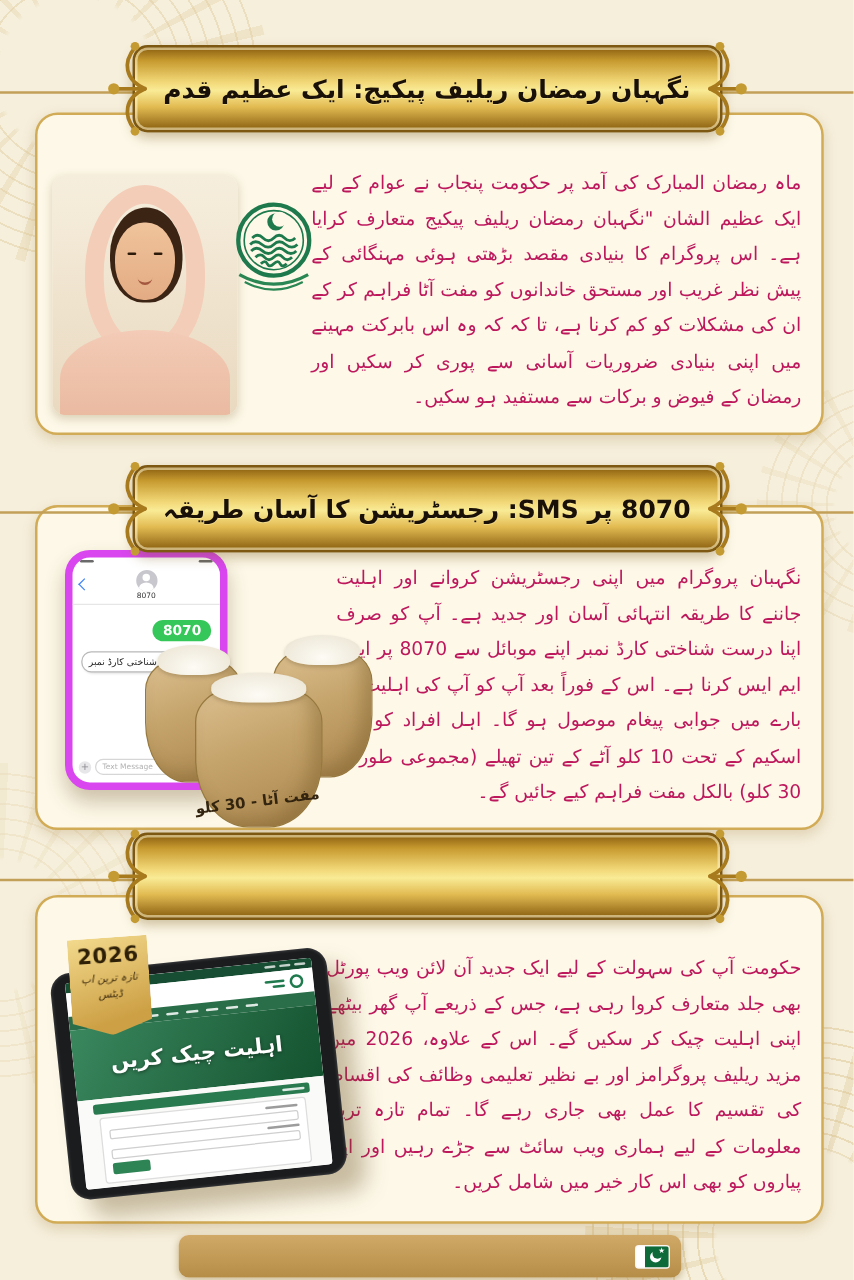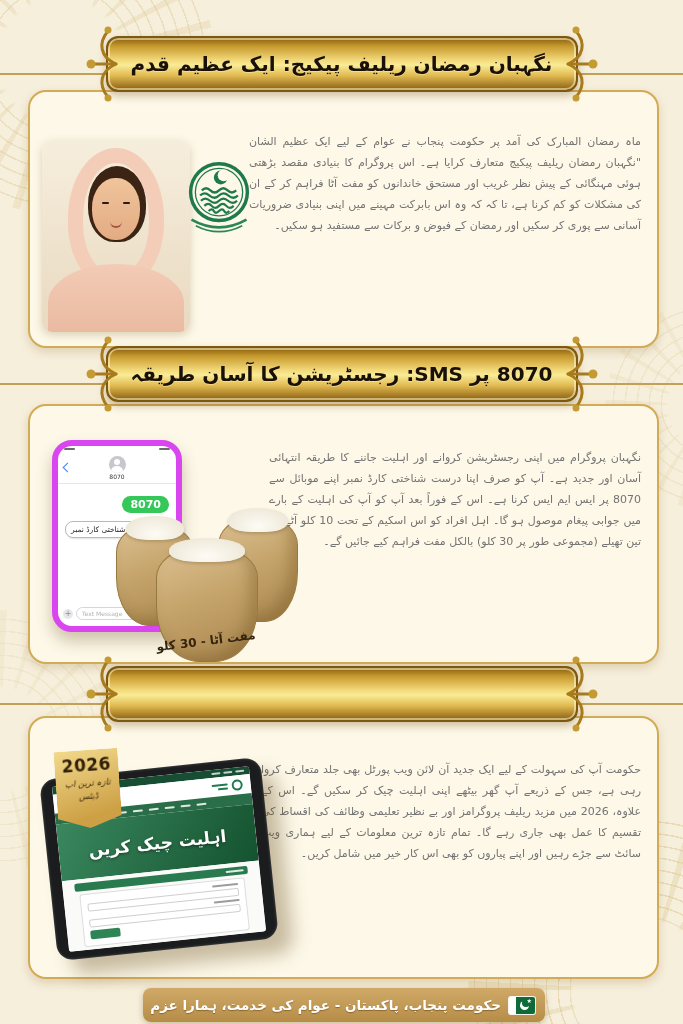--- a/index.html
+++ b/index.html
@@ -15,36 +15,36 @@
     mask:radial-gradient(circle, transparent 0 28%, #000 30% 97%, transparent 98%);
     opacity:.40;}
   .orn.tl{left:-95px;top:-95px;width:310px;height:310px;}
   .orn.rm{left:605px;top:300px;width:210px;height:210px;opacity:.25;}
   .orn.lm{left:-130px;top:610px;width:260px;height:260px;opacity:.22;}
   .orn.br{left:468px;top:815px;width:350px;height:350px;opacity:.5;}
 
   
   .banner-row{position:absolute;left:0;width:683px;height:74px;z-index:6;}
   .banner-line{position:absolute;left:0;right:0;top:50%;height:2px;background:#c2a057;}
-  .banner-bar{position:absolute;left:50%;transform:translateX(-50%);top:0;width:472px;height:56px;
+  .banner-bar{position:absolute;left:50%;transform:translateX(-50%);top:0;width:472px;height:70px;
     background:linear-gradient(180deg,#8a5f10 0%,#c79a2f 16%,#f2d878 42%,#f9eb96 52%,#e2bb52 72%,#8a5f10 100%);
     border:2px solid #7c5812;border-radius:12px;
     box-shadow:inset 0 0 0 2px rgba(255,246,205,.55), 0 4px 9px rgba(120,85,20,.35);
     display:flex;align-items:center;justify-content:center;padding:0 20px;box-sizing:border-box;}
   .banner-title{font-size:20px;font-weight:bold;color:#191007;direction:rtl;white-space:nowrap;
     text-shadow:0 1px 0 rgba(255,241,185,.45);}
   .flourish{position:absolute;top:50%;width:34px;height:90px;}
   .flourish.fl-left{left:-24px;transform:translateY(-50%);}
   .flourish.fl-right{right:-24px;transform:translateY(-50%) scaleX(-1);}
 
   
   .card{position:absolute;left:28px;width:627px;background:#fdf8e8;border:2px solid #d2ab56;
     border-radius:18px;box-shadow:0 4px 10px rgba(140,100,30,.22);z-index:1;}
-  .card-text{position:absolute;direction:rtl;text-align:justify;color:#737373;font-weight:500;
-    font-size:11px;line-height:1.9;}
+  .card-text{position:absolute;direction:rtl;text-align:justify;color:#be185d;font-weight:500;
+    font-size:15px;line-height:1.9;}
 
   
   .photo{position:absolute;left:12px;top:48px;width:148px;height:192px;border-radius:10px;overflow:hidden;
     background:linear-gradient(180deg,#f6eedd,#e9d9c0);box-shadow:0 3px 8px rgba(120,90,30,.25);}
   .ph-body{position:absolute;left:6px;bottom:-10px;width:136px;height:78px;border-radius:50% 50% 0 0;
     background:linear-gradient(180deg,#f3cbb6,#e9b89e);}
   .ph-veil{position:absolute;left:26px;top:8px;width:96px;height:140px;border-radius:50% 50% 46% 46%;
     border:15px solid #f3cdb8;box-sizing:border-box;background:transparent;}
   .ph-hair{position:absolute;left:46px;top:26px;width:58px;height:76px;border-radius:50% 50% 45% 45%;background:#3c2415;}
   .ph-face{position:absolute;left:50px;top:38px;width:48px;height:62px;border-radius:48%;
@@ -195,21 +195,21 @@
           <path d="M33 58 q4.5 -4.5 8.5 0 t8.5 0 t8.5 0 t8.5 0"></path>
           <path d="M38 64 q4 -4 6 0 t6 0 t6 0 t6 0"></path>
         </g>
         <path d="M18 74 Q50 92 82 74" stroke="#2a8653" stroke-width="3" fill="none"></path>
         <path d="M23 81 Q50 95 77 81" stroke="#2a8653" stroke-width="2" fill="none"></path>
       </svg>
     </span>
     <p class="card-text" style="top:40px;right:16px;width:392px;margin:0;">ماہ رمضان المبارک کی آمد پر حکومت پنجاب نے عوام کے لیے ایک عظیم الشان "نگہبان رمضان ریلیف پیکیج متعارف کرایا ہے۔ اس پروگرام کا بنیادی مقصد بڑھتی ہوئی مہنگائی کے پیش نظر غریب اور مستحق خاندانوں کو مفت آٹا فراہم کر کے ان کی مشکلات کو کم کرنا ہے، تا کہ کہ وہ اس بابرکت مہینے میں اپنی بنیادی ضروریات آسانی سے پوری کر سکیں اور رمضان کے فیوض و برکات سے مستفید ہو سکیں۔</p>
   </div>
 
-  <div class="banner-row" style="top:346px;">
+  <div class="banner-row" style="top:372px;">
     <div class="banner-line"></div>
     <div class="banner-bar">
       <span class="flourish fl-left">
         <svg viewBox="0 0 34 90" width="34" height="90">
             <g fill="none" stroke="#a87a1e" stroke-width="3" stroke-linecap="round">
               <path d="M32 45 C16 38 14 24 24 12"></path>
               <path d="M32 45 C16 52 14 66 24 78"></path>
               <path d="M30 45 C20 45 14 45 9 45"></path>
             </g>
             <circle cx="7" cy="45" r="4.5" fill="#c49a33"></circle>
@@ -343,16 +343,15 @@
     </div>
     <p class="card-text" style="top:42px;right:16px;width:380px;margin:0;">حکومت آپ کی سہولت کے لیے ایک جدید آن لائن ویب پورٹل بھی جلد متعارف کروا رہی ہے، جس کے ذریعے آپ گھر بیٹھے اپنی اہلیت چیک کر سکیں گے۔ اس کے علاوہ، 2026 میں مزید ریلیف پروگرامز اور بے نظیر تعلیمی وظائف کی اقساط کی تقسیم کا عمل بھی جاری رہے گا۔ تمام تازہ ترین معلومات کے لیے ہماری ویب سائٹ سے جڑے رہیں اور اپنے پیاروں کو بھی اس کار خیر میں شامل کریں۔</p>
   </div>
 
   <div class="footer-bar">
     <span class="flag">
       <span class="flag-green"></span>
       <span class="flag-cres"></span>
       <span class="flag-star"></span>
     </span>
-    <span class="footer-text">حکومت پنجاب، پاکستان - عوام کی خدمت، ہمارا عزم</span>
   </div>
 
 </div>
 
 </body></html>

